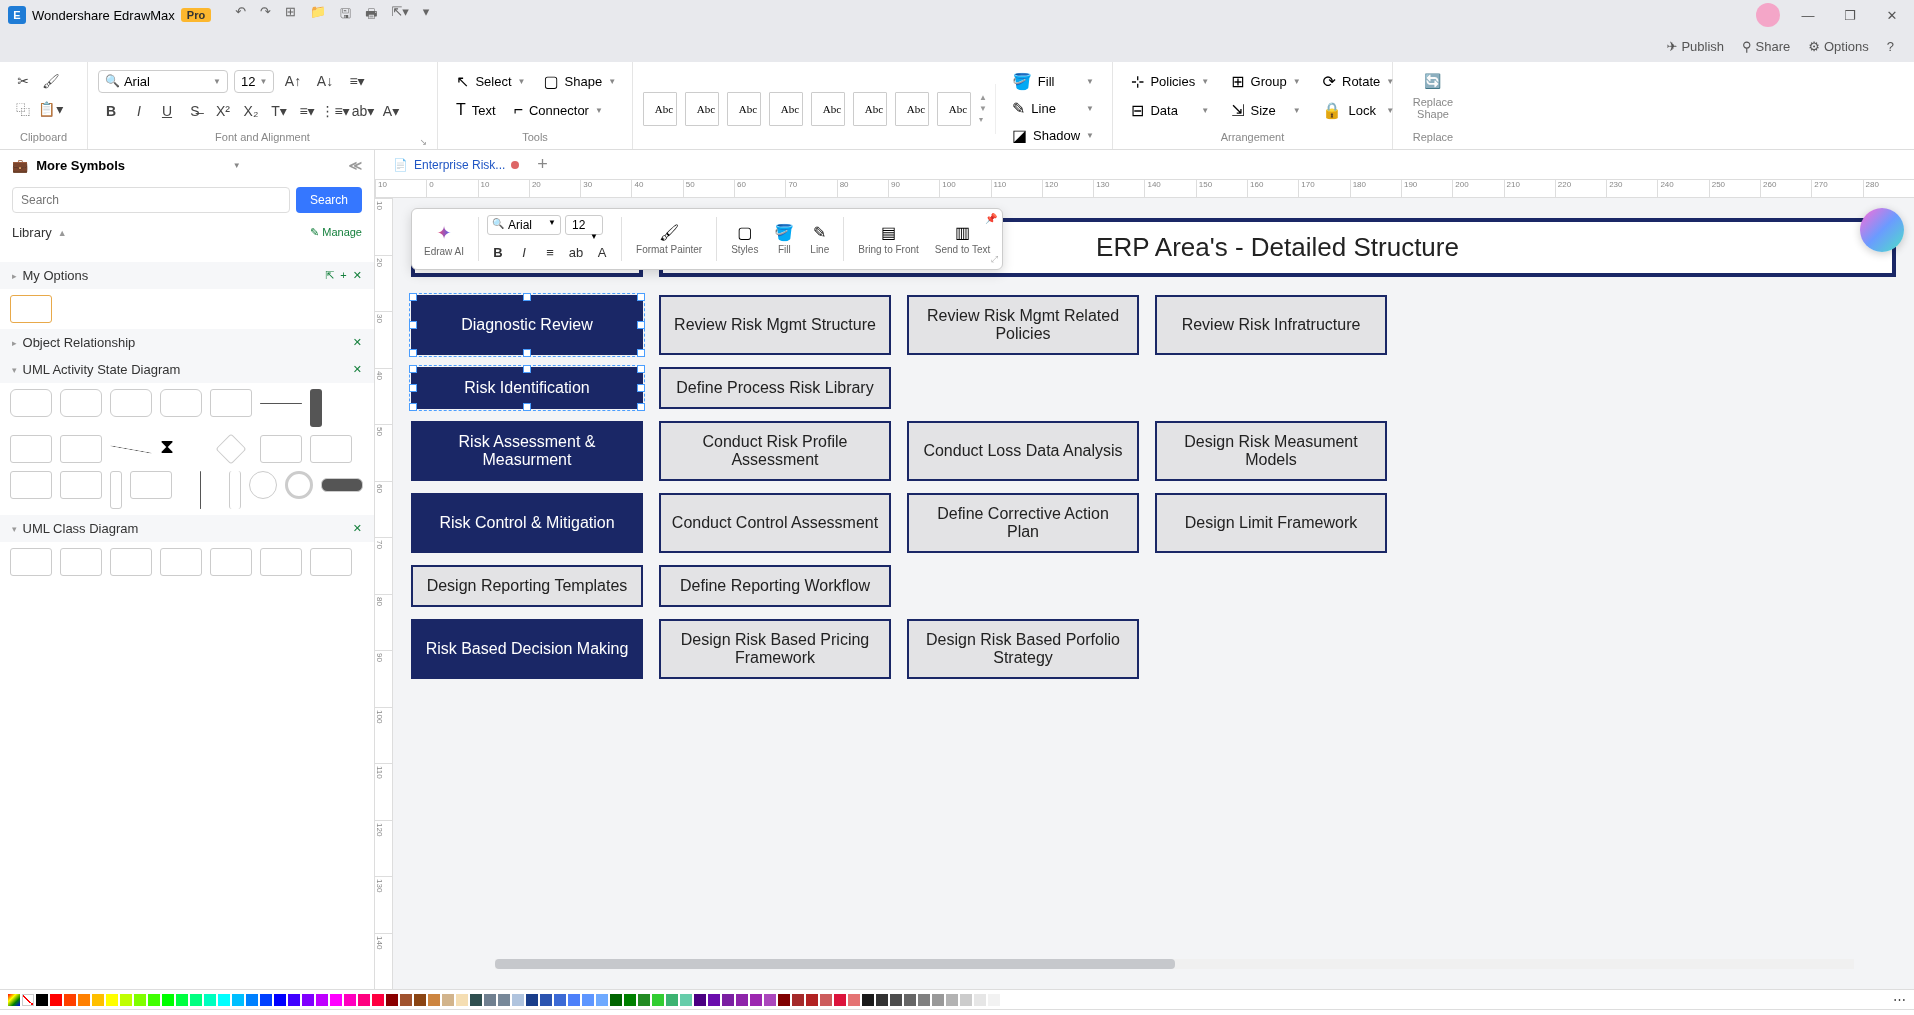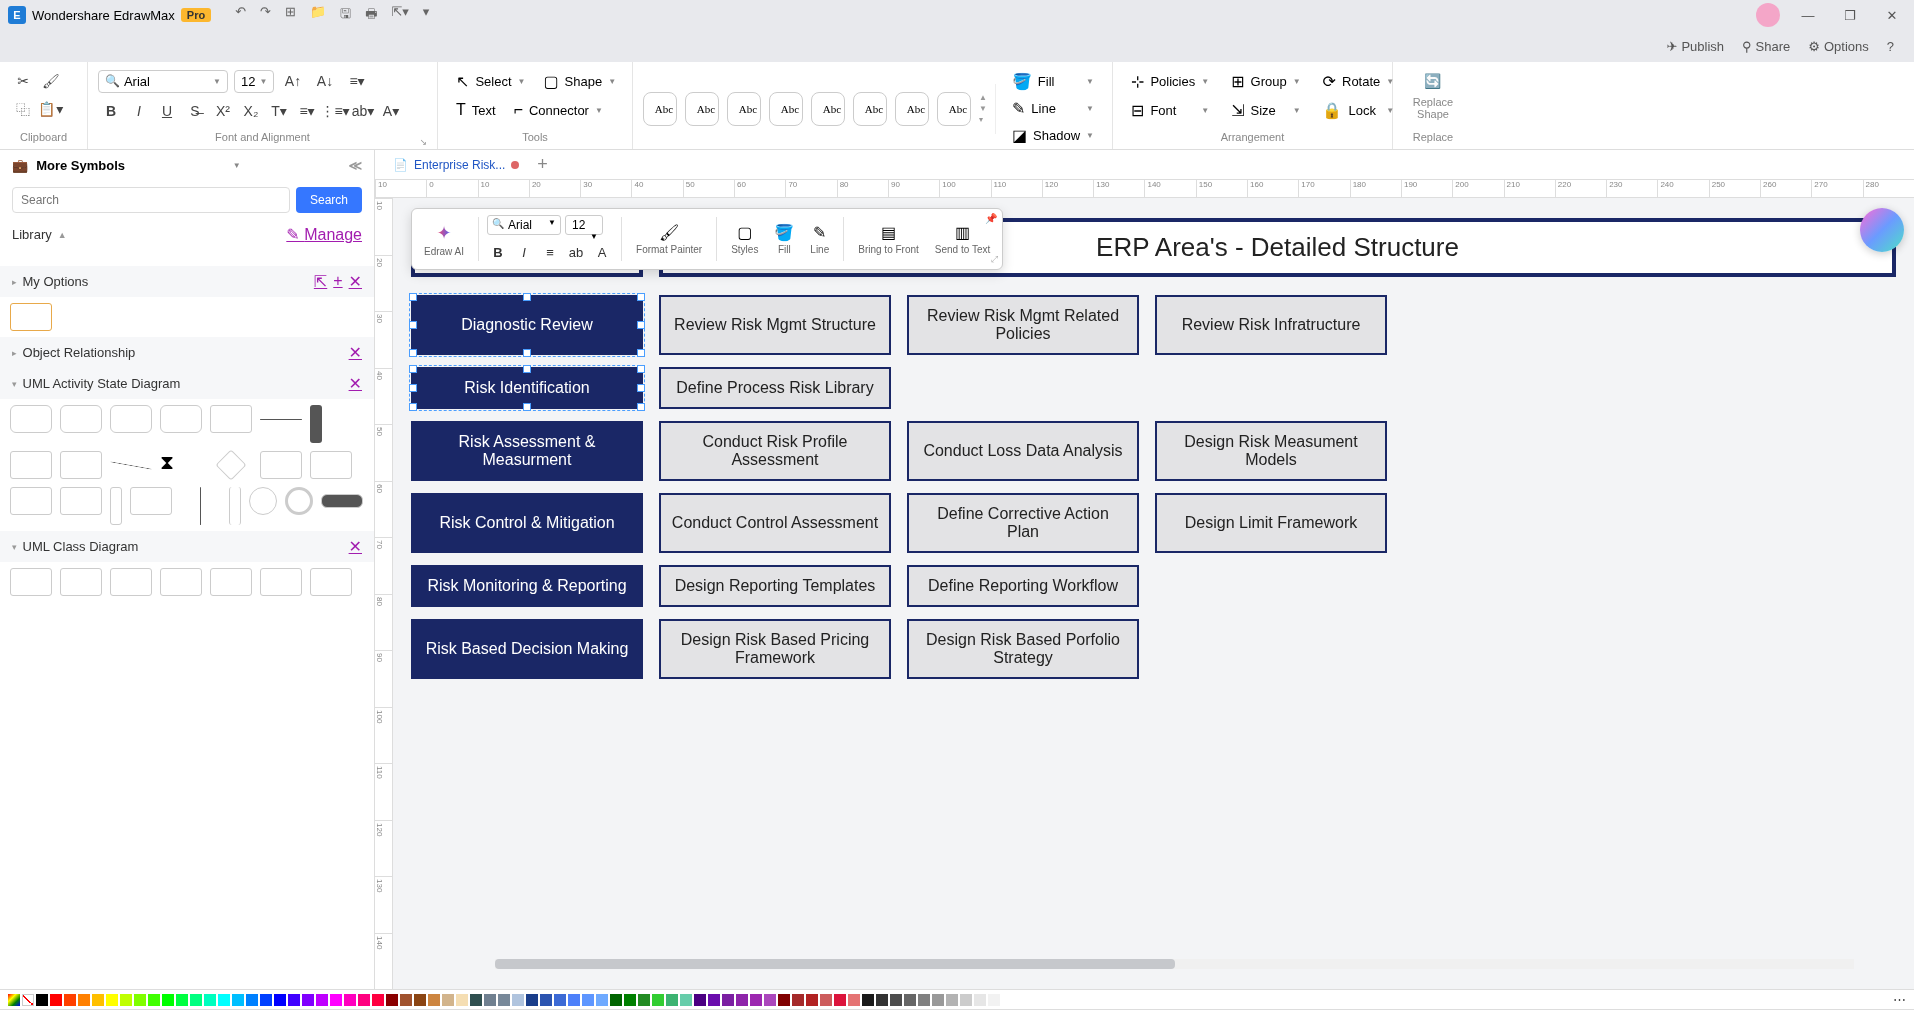--- a/index.html
+++ b/index.html
@@ -31,34 +31,34 @@
     .rb-btn { width: 26px; height: 26px; display: flex; align-items: center; justify-content: center; cursor: pointer; color: #444; font-size: 14px; border-radius: 3px; }
     .rb-col { display: flex; flex-direction: column; gap: 2px; }
     .rb-row { display: flex; gap: 2px; align-items: center; }
     .font-input { border: 1px solid #ccc; border-radius: 4px; padding: 3px 6px; display: flex; align-items: center; gap: 4px; background: white; font-size: 13px; }
     .font-name { width: 130px; }
     .font-size { width: 40px; }
     .search-icn { color: #999; font-size: 12px; }
     .caret { font-size: 8px; color: #888; margin-left: auto; }
     .tool-btn { display: flex; align-items: center; gap: 6px; padding: 4px 8px; cursor: pointer; font-size: 13px; border-radius: 3px; }
     .tool-icn { font-size: 16px; }
-    .style-box { width: 34px; height: 34px; border: 1px solid #ccc; border-radius: 8px; display: flex; align-items: center; justify-content: center; font-size: 11px; cursor: pointer; font-family: Georgia, serif; padding-left: 8px; }
+    .style-box { width: 34px; height: 34px; border: 1px solid #ccc; border-radius: 1px; display: flex; align-items: center; justify-content: center; font-size: 11px; cursor: pointer; font-family: Georgia, serif; padding-left: 8px; }
     .style-nav { display: flex; flex-direction: column; gap: 2px; font-size: 8px; color: #999; }
 
     .main { display: flex; height: calc(100vh - 30px - 32px - 88px - 26px); }
     
     .sidebar { width: 375px; background: white; border-right: 1px solid #ddd; display: flex; flex-direction: column; overflow: hidden; }
     .side-header { display: flex; align-items: center; padding: 8px 12px; gap: 8px; font-weight: 600; }
     .side-header .collapse { margin-left: auto; color: #999; cursor: pointer; }
     .side-search { display: flex; padding: 6px 12px; gap: 6px; }
     .side-search input { flex: 1; border: 1px solid #ddd; border-radius: 4px; padding: 5px 8px; font-size: 12px; }
     .side-search button { background: #3577ff; color: white; border: none; border-radius: 4px; padding: 5px 14px; font-size: 12px; cursor: pointer; }
     .side-row { display: flex; align-items: center; padding: 6px 12px; font-size: 13px; color: #333; gap: 6px; }
     .side-row .expand { font-size: 9px; color: #999; }
-    .side-row .actions { margin-left: auto; display: flex; gap: 6px; color: #a21caf; font-size: 16px; text-decoration: underline; }
+    .side-row .actions { margin-left: auto; display: flex; gap: 6px; color: #15803d; font-size: 11px; }
     .shape-grid { display: flex; flex-wrap: wrap; gap: 8px; padding: 6px 10px; }
     .shape-thumb { width: 42px; height: 28px; border: 1px solid #ccc; border-radius: 3px; background: white; position: relative; }
     .shape-thumb.round { border-radius: 6px; }
     .shape-thumb.line { border: none; border-top: 1px solid #555; height: 1px; margin-top: 14px; }
     .shape-thumb.vert { width: 12px; height: 38px; }
     .shape-thumb.circle { border-radius: 50%; width: 28px; height: 28px; }
     .shape-thumb.diamond { transform: rotate(45deg); width: 22px; height: 22px; margin: 3px 10px; }
 
     .canvas-area { flex: 1; display: flex; flex-direction: column; background: #f3f4f6; position: relative; }
     .doc-tabs { height: 30px; background: white; display: flex; align-items: center; border-bottom: 1px solid #ddd; padding-left: 8px; }
@@ -277,21 +277,21 @@
   <div class="ribbon-group" style="width:280px">
     <div class="ribbon-group-content">
       <div class="rb-col">
         <div class="tool-btn">
             <span class="tool-icn">⊹</span>
             <span>Policies</span>
             <span class="caret">▼</span>
           </div>
         <div class="tool-btn">
             <span class="tool-icn">⊟</span>
-            <span>Font</span>
+            <span>Data</span>
             <span class="caret">▼</span>
           </div>
       </div>
       <div class="rb-col">
         <div class="tool-btn">
             <span class="tool-icn">⊞</span>
             <span>Group</span>
             <span class="caret">▼</span>
           </div>
         <div class="tool-btn">
@@ -496,21 +496,20 @@
             <div class="area-box">Conduct Loss Data Analysis</div>
             <div class="area-box">Design Risk Measument Models</div>
           </div>
           <div class="diagram-row">
             <div class="comp-box">Risk Control &amp; Mitigation</div>
             <div class="area-box">Conduct Control Assessment</div>
             <div class="area-box">Define Corrective Action Plan</div>
             <div class="area-box">Design Limit Framework</div>
           </div>
           <div class="diagram-row">
-            <div class="comp-box">Risk Monitoring &amp; Reporting</div>
             <div class="area-box">Design Reporting Templates</div>
             <div class="area-box">Define Reporting Workflow</div>
           </div>
           <div class="diagram-row">
             <div class="comp-box">Risk Based Decision Making</div>
             <div class="area-box">Design Risk Based Pricing Framework</div>
             <div class="area-box">Design Risk Based Porfolio Strategy</div>
           </div>
         </div>
     </div>

